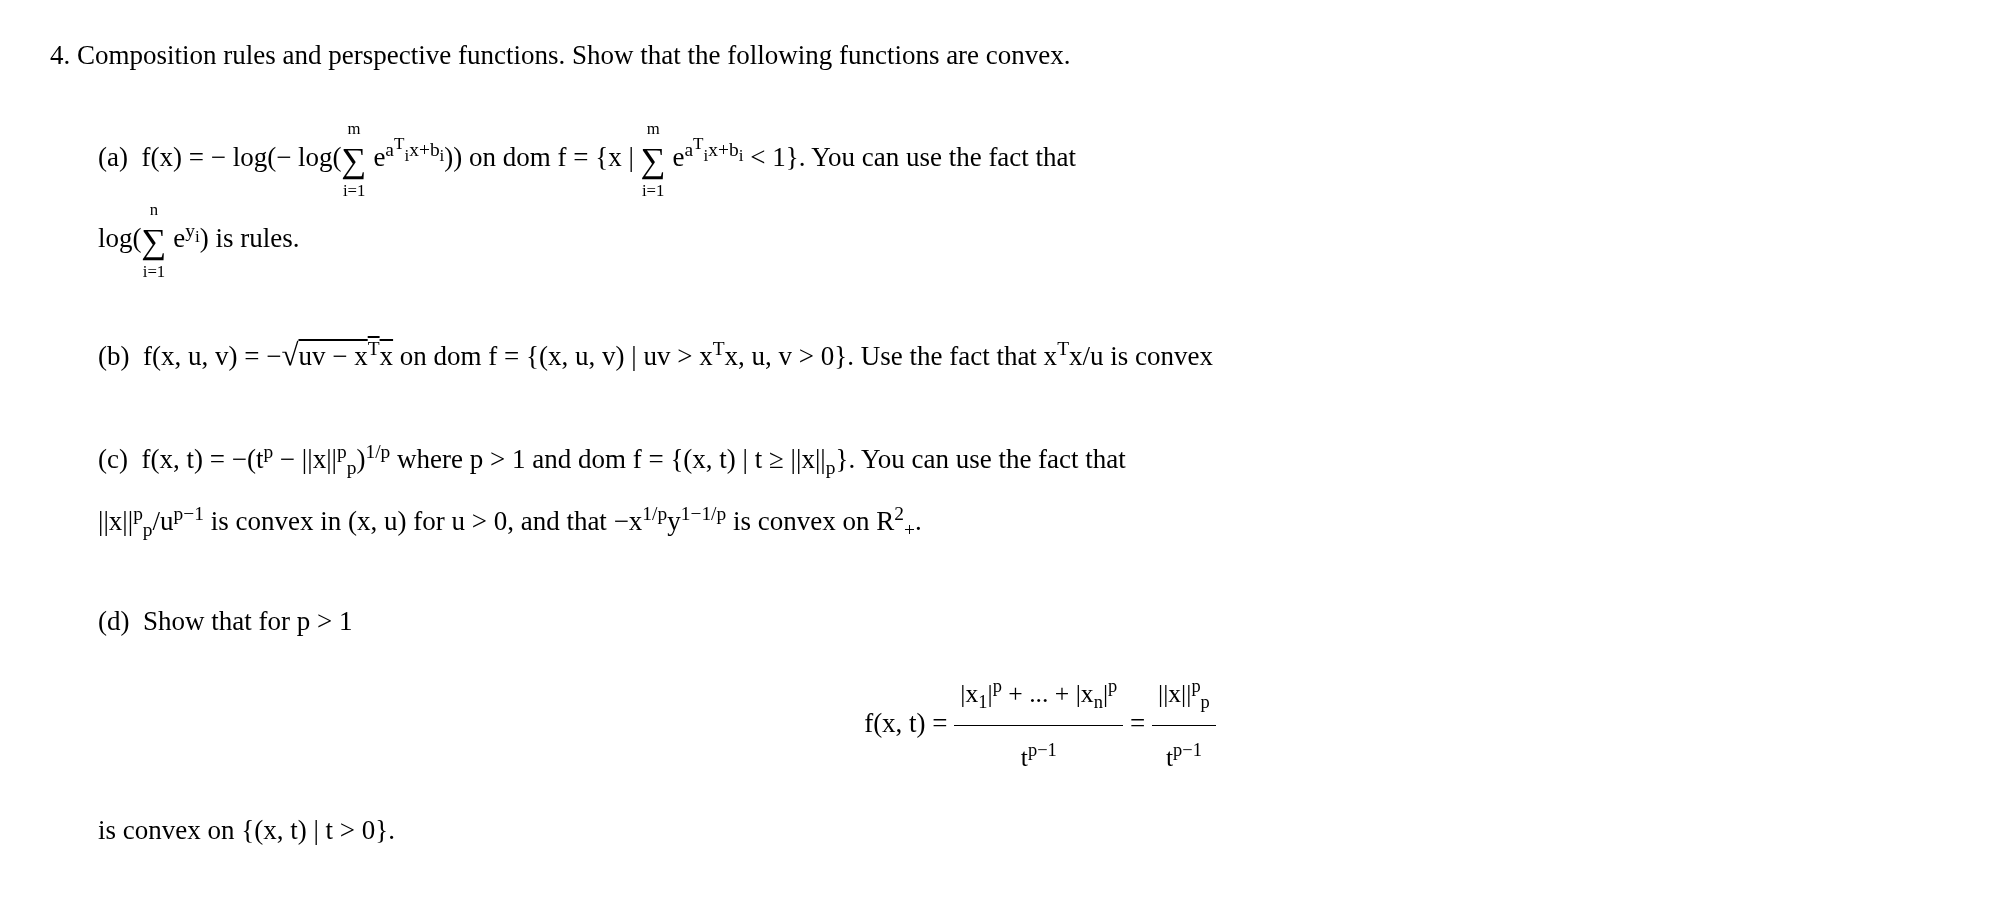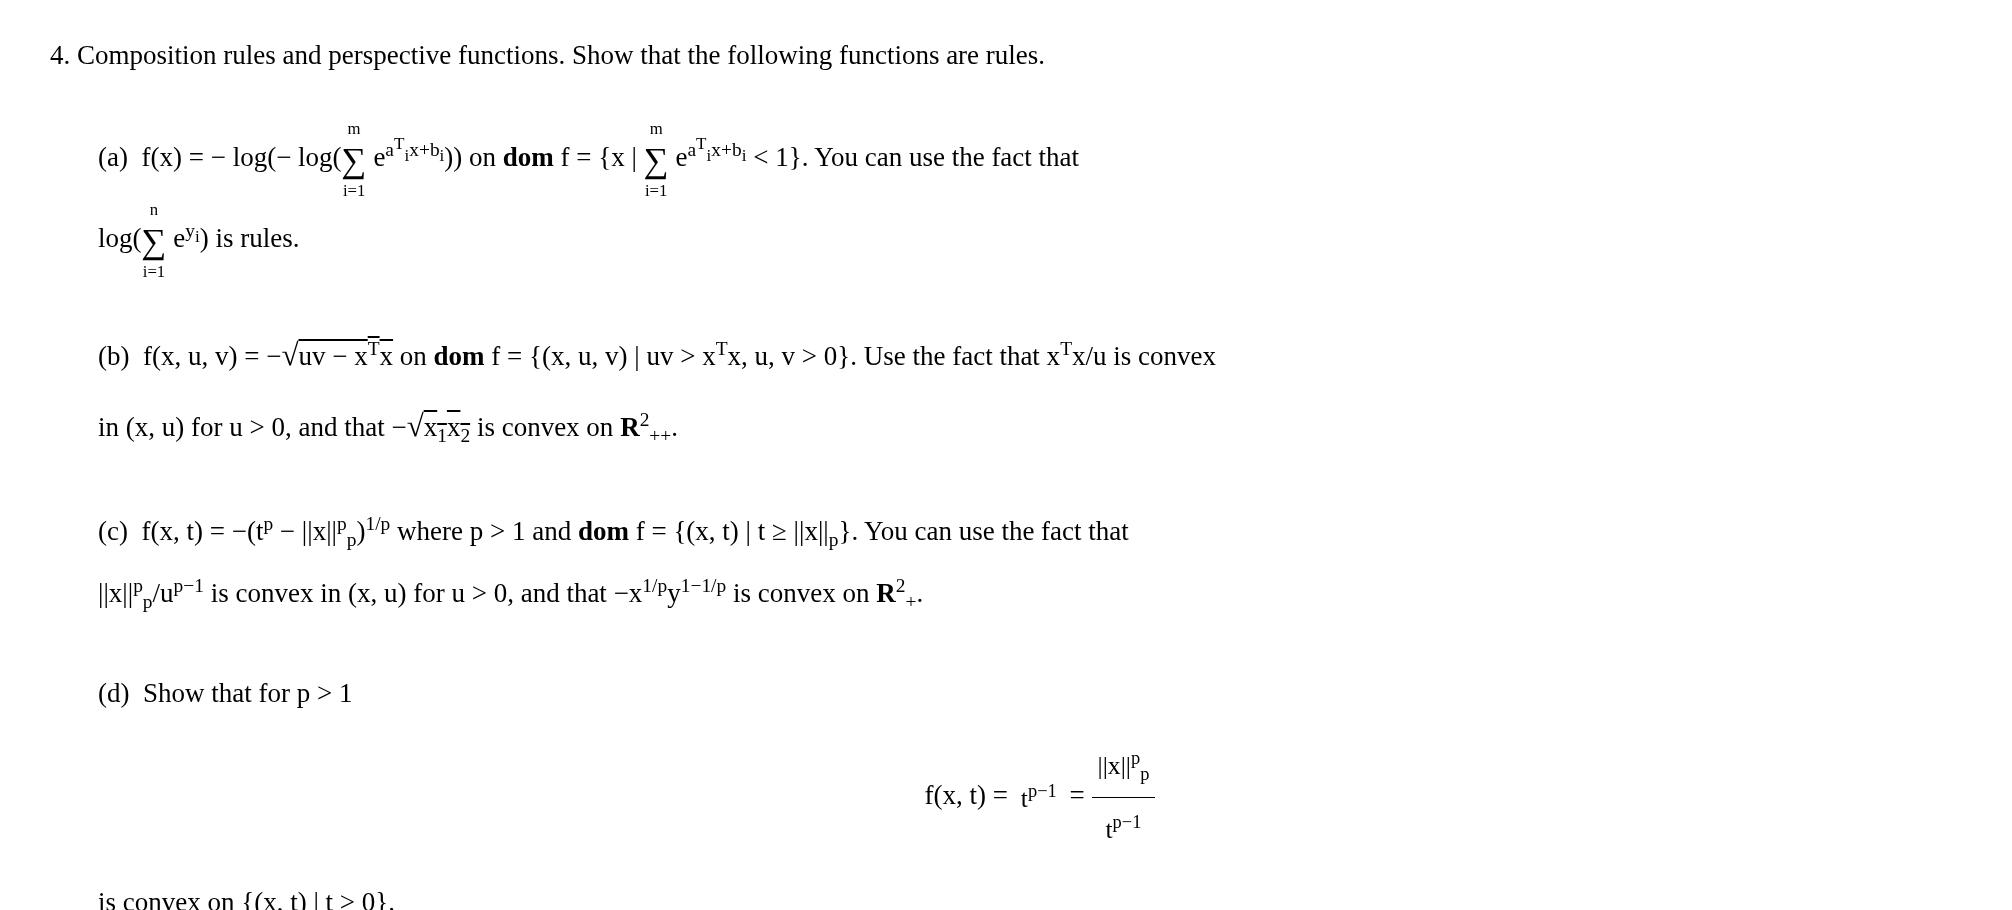--- a/index.html
+++ b/index.html
@@ -14,21 +14,21 @@
       color: #000;
       background: #fff;
       padding: 30px 30px 30px 50px;
     }
     .problem-number {
       display: inline;
     }
     .italic {
     }
     .bold {
-      font-weight: bold;
+      font-weight: normal;
     }
     .subparts {
       margin-top: 38px;
       padding-left: 48px;
     }
     .subpart {
       margin-bottom: 38px;
       line-height: 2.3;
     }
     .subpart-label {
@@ -95,21 +95,21 @@
       transform: translateX(-50%);
       bottom: -0.65em;
       white-space: nowrap;
     }
   </style>
 </head>
 <body>
 
 <div class="problem-header">
   <span class="problem-number">4.</span>
-  <span class="italic">Composition rules and perspective functions</span><span>. Show that the following functions are rules.</span>
+  <span class="italic">Composition rules and perspective functions</span><span>. Show that the following functions are convex.</span>
 </div>
 
 <div class="subparts">
 
   <div class="subpart">
     <span class="subpart-label">(a)</span>&nbsp;
     <span class="math">
       <span class="italic">f(x) = − log(− log(</span><span class="sum-wrap"><span class="sum-lim-top italic">m</span><span class="big-sum">∑</span><span class="sum-lim-bot italic">i=1</span></span>&nbsp;<span class="italic">e</span><sup><span class="italic">a</span><sup><span class="italic">T</span></sup><sub><span class="italic">i</span></sub><span class="italic">x+b</span><sub><span class="italic">i</span></sub></sup><span>)) on </span><span class="bold">dom</span><span class="italic"> f = {x | </span><span class="sum-wrap"><span class="sum-lim-top italic">m</span><span class="big-sum">∑</span><span class="sum-lim-bot italic">i=1</span></span>&nbsp;<span class="italic">e</span><sup><span class="italic">a</span><sup><span class="italic">T</span></sup><sub><span class="italic">i</span></sub><span class="italic">x+b</span><sub><span class="italic">i</span></sub></sup><span> &lt; 1}.  You can use the fact that</span>
     </span>
     <br>
@@ -117,42 +117,40 @@
       <span>log(</span><span class="sum-wrap"><span class="sum-lim-top italic">n</span><span class="big-sum">∑</span><span class="sum-lim-bot italic">i=1</span></span>&nbsp;<span class="italic">e</span><sup><span class="italic">y</span><sub><span class="italic">i</span></sub></sup><span>) is rules.</span>
     </span>
   </div>
 
   <div class="subpart">
     <span class="subpart-label">(b)</span>&nbsp;
     <span class="math">
       <span class="italic">f(x, u, v) = −</span><span class="sqrt-sym">√</span><span class="overline"><span class="italic">uv − x</span><sup><span class="italic">T</span></sup><span class="italic">x</span></span><span> on </span><span class="bold">dom</span><span class="italic"> f = {(x, u, v) | uv &gt; x</span><sup><span class="italic">T</span></sup><span class="italic">x, u, v &gt; 0}. Use the fact that x</span><sup><span class="italic">T</span></sup><span class="italic">x/u is convex</span>
     </span>
     <br>
-    <span class="math">
-      <span>in (x, u) for u &gt; 0, and that −</span><span class="sqrt-sym">√</span><span class="overline"><span class="italic">x</span><sub>1</sub><span class="italic">x</span><sub>2</sub></span><span> is convex on </span><span class="bold">R</span><sup>2</sup><sub>++</sub><span>.</span>
-    </span>
   </div>
 
   <div class="subpart">
     <span class="subpart-label">(c)</span>&nbsp;
     <span class="math">
       <span class="italic">f(x, t) = −(t</span><sup><span class="italic">p</span></sup><span> − ||x||</span><sup><span class="italic">p</span></sup><sub><span class="italic">p</span></sub><span>)</span><sup><span>1/p</span></sup><span> where p &gt; 1 and </span><span class="bold">dom</span><span class="italic"> f = {(x, t) | t ≥ ||x||</span><sub><span class="italic">p</span></sub><span>}.  You can use the fact that</span>
     </span>
     <br>
     <span class="math">
       <span>||x||</span><sup><span class="italic">p</span></sup><sub><span class="italic">p</span></sub><span class="italic">/u</span><sup><span class="italic">p−1</span></sup><span> is convex in (x, u) for u &gt; 0, and that −x</span><sup><span>1/p</span></sup><span class="italic">y</span><sup><span>1−1/p</span></sup><span> is convex on </span><span class="bold">R</span><sup>2</sup><sub>+</sub><span>.</span>
     </span>
   </div>
 
   <div class="subpart">
     <span class="subpart-label">(d)</span>&nbsp;
     <span>Show that for p &gt; 1</span>
     <div class="display-eq math">
       <span class="italic">f(x, t) = </span>
       <span class="frac">
+        <span class="num"><span class="italic">|x</span><sub>1</sub><span>|</span><sup><span class="italic">p</span></sup><span> + ... + |x</span><sub><span class="italic">n</span></sub><span>|</span><sup><span class="italic">p</span></sup></span>
         <span class="den"><span class="italic">t</span><sup><span class="italic">p−1</span></sup></span>
       </span>
       <span> = </span>
       <span class="frac">
         <span class="num"><span>||x||</span><sup><span class="italic">p</span></sup><sub><span class="italic">p</span></sub></span>
         <span class="den"><span class="italic">t</span><sup><span class="italic">p−1</span></sup></span>
       </span>
     </div>
     <span>is convex on {(x, t) | t &gt; 0}.</span>
   </div>

